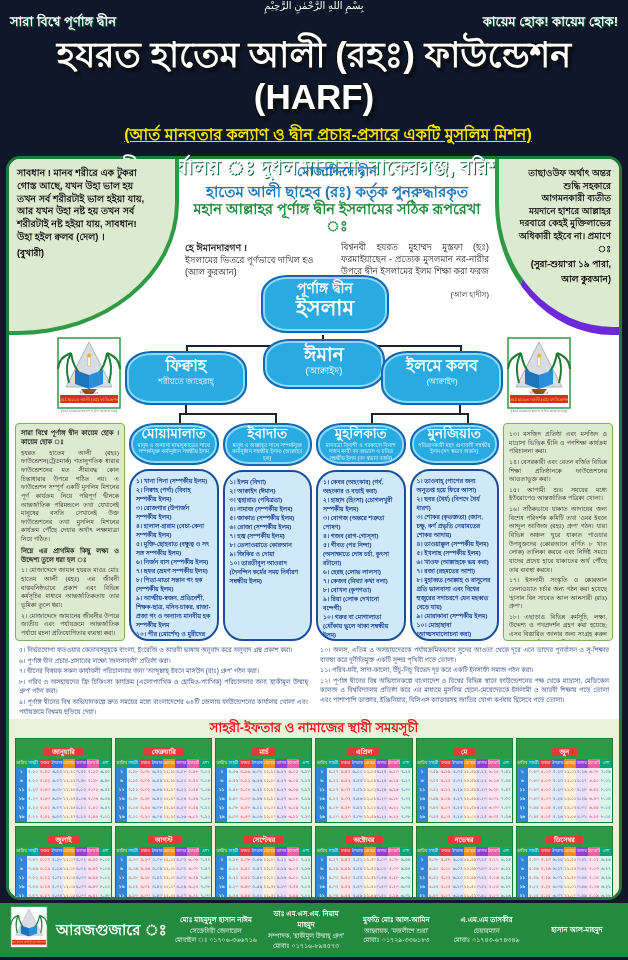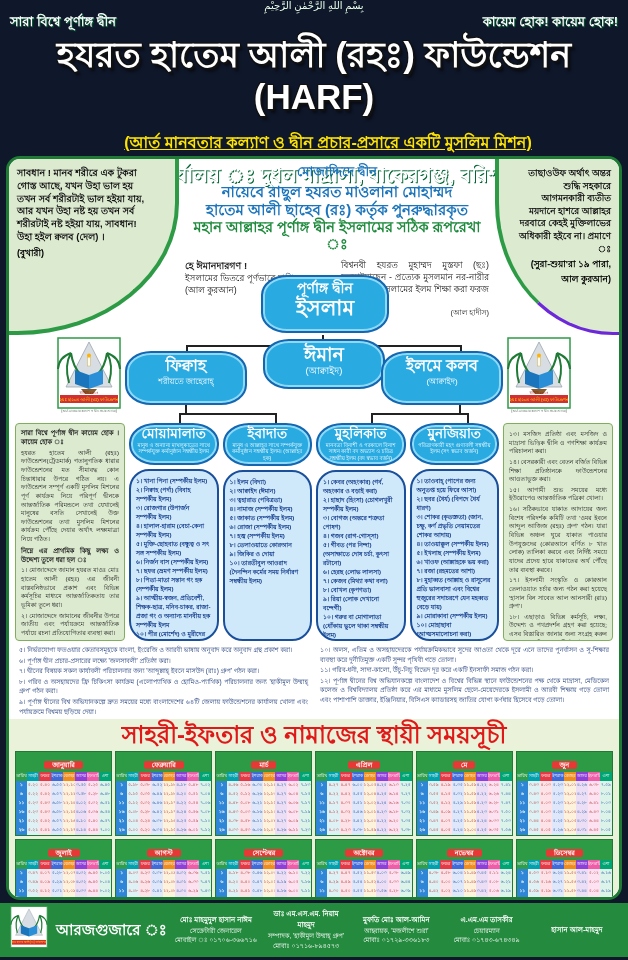--- a/index.html
+++ b/index.html
@@ -3,34 +3,34 @@
 <meta charset="utf-8">
 <style>
   html,body{margin:0;padding:0;background:#1c6e30;}
   .poster{position:relative;width:628px;height:960px;margin:0 auto;background:#0f172a;
     font-family:"Liberation Sans","DejaVu Sans",sans-serif;overflow:hidden;}
   
   header{height:156px;text-align:center;}
   .orn{color:#eaffea;font-size:10px;line-height:12px;}
   .hdr-row{display:flex;justify-content:space-between;padding:0 10px;color:#fff;
     font-weight:bold;font-size:13px;text-shadow:1px 1px 1px #063;}
-  .big-title{margin:1px 6px 12px;font-size:35px;line-height:1.2;color:#fff;font-weight:bold;
+  .big-title{margin:1px 6px 4px;font-size:35px;line-height:1.2;color:#fff;font-weight:bold;
     text-shadow:2px 2px 0 #111,-1px -1px 0 #111,1px -1px 0 #111,-1px 1px 0 #111,3px 4px 3px rgba(0,0,0,.55);}
   .subtitle{color:#ffe400;font-size:16px;font-weight:bold;text-decoration:underline;margin-top:3px;padding-left:28px;}
   .address{color:#fff;font-size:20px;font-weight:bold;margin-top:3px;text-shadow:1px 1px 0 #063;}
   
   .frame{margin:0 6px;height:744px;background:#fff;border:3px solid #1e7a35;border-radius:14px;
     overflow:hidden;box-sizing:border-box;}
   
   .band-top{position:relative;height:176px;}
   .corner{position:absolute;top:0;background:#dcead0;box-sizing:border-box;z-index:1;}
   .corner.cl{left:0;width:170px;height:176px;border-bottom-right-radius:95% 75%;
     border-right:4px solid #2D9B46;border-bottom:4px solid #2D9B46;padding:8px 22px 0 8px;}
   .corner.cr{right:0;width:124px;height:176px;border-bottom-left-radius:95% 75%;
-    border-left:4px solid #2D9B46;border-bottom:3px solid #6d28d9;padding:8px 8px 0 20px;text-align:right;}
+    border-left:4px solid #2D9B46;border-bottom:8px solid #6d28d9;padding:8px 8px 0 20px;text-align:right;}
   .q-left{font-size:9.5px;font-weight:bold;color:#111;line-height:1.35;}
   .q-right{font-size:9px;font-weight:bold;color:#111;line-height:1.4;}
   .q-src{margin-top:2px;font-size:9px;font-weight:bold;}
   .intro{margin:0 128px 0 174px;text-align:center;padding-top:3px;position:relative;z-index:2;}
   .in1{color:#1b75bc;font-size:13px;font-weight:bold;}
   .in2,.in3{color:#1b75bc;font-size:15px;font-weight:bold;line-height:1.2;}
   .in4{color:#1e8a3c;font-size:14.5px;font-weight:bold;line-height:1.2;}
   .mid-row{display:flex;gap:10px;margin:5px 130px 0 176px;position:relative;z-index:2;}
   .call{width:146px;text-align:left;font-size:8.8px;color:#222;line-height:1.4;}
   .call .cb{font-weight:bold;font-size:9.5px;}
@@ -68,21 +68,21 @@
   .branch .b2{font-size:5.3px;line-height:1.25;}
   .panel{margin-top:4px;width:100%;flex:1;background:#cfe9fa;border:2px solid #1a4f9c;
     border-radius:20px;padding:5px 5px;box-sizing:border-box;color:#123a8c;overflow:hidden;}
   .panel .li{font-size:6.1px;font-weight:bold;line-height:1.48;}
   
   .notes{display:flex;gap:12px;padding:4px 10px 0;height:78px;box-sizing:border-box;}
   .ncol{flex:1;font-size:6.4px;color:#24407c;text-align:justify;line-height:1.5;}
   .ncol div{margin-bottom:1px;}
   
   .tt{background:#eaf2da;padding:2px 6px 5px;height:184px;box-sizing:border-box;}
-  .tt-title{text-align:center;color:#e01818;font-weight:bold;font-size:24px;line-height:1.15;}
+  .tt-title{text-align:center;color:#e01818;font-weight:bold;font-size:13px;line-height:1.15;}
   .tt-grid{display:grid;grid-template-columns:repeat(6,1fr);gap:3px;margin-top:2px;}
   .month{background:#fff;border:1px solid #1e7a35;overflow:hidden;}
   .mhead{background:#2D9B46;text-align:center;padding:1px 0;}
   .mname{display:inline-block;background:#e53935;color:#fff;font-size:6.5px;font-weight:bold;
     padding:0 8px;border-radius:2px;line-height:1.3;}
   .mcols,.mrow{display:flex;}
   .mcols span{flex:1;color:#fff;font-size:4.2px;text-align:center;padding:1px 0;
     white-space:nowrap;overflow:hidden;min-width:0;}
   .mcols span:first-child{flex:0 0 11px;}
   .mrow span{flex:1;font-size:4.4px;text-align:center;padding:1px 0;color:#b03030;
@@ -125,21 +125,20 @@
       <div class="corner cl">
         <div class="q-left">সাবধান ! মানব শরীরে এক টুকরা গোস্ত আছে, যখন উহা ভাল হয় তখন সর্ব শরীরটাই ভাল হইয়া যায়, আর যখন উহা নষ্ট হয় তখন সর্ব শরীরটাই নষ্ট হইয়া যায়, সাবধান! উহা হইল ক্বলব (দেল) ।</div>
         <div class="q-src">(বুখারী)</div>
       </div>
       <div class="corner cr">
         <div class="q-right">তাছাওউফ অর্থাৎ অন্তর শুদ্ধি সহকারে আগমনকারী ব্যতীত ময়দানে হাশরে আল্লাহর দরবারে কেহই মুক্তিলাভের অধিকারী হইবে না। প্রমাণে ঃ</div>
         <div class="q-src">(সুরা-শুয়া'রা ১৯ পারা, আল কুরআন)</div>
       </div>
       <div class="intro">
         <div class="in1">মোজাদ্দিদে দ্বীন</div>
-        <div class="in2">নায়েবে রাছুল হযরত মাওলানা মোহাম্মদ</div>
         <div class="in3">হাতেম আলী ছাহেব (রঃ) কর্তৃক পুনরুদ্ধারকৃত</div>
         <div class="in4">মহান আল্লাহর পূর্ণাঙ্গ দ্বীন ইসলামের সঠিক রূপরেখা ঃ</div>
       </div>
       <div class="mid-row">
         <div class="call">
           <div class="cb">হে ঈমানদারগণ !</div>
           <div>ইসলামের ভিতরে পূর্ণভাবে দাখিল হও</div>
           <div>(আল কুরআন)</div>
         </div>
         <div class="hadith">

